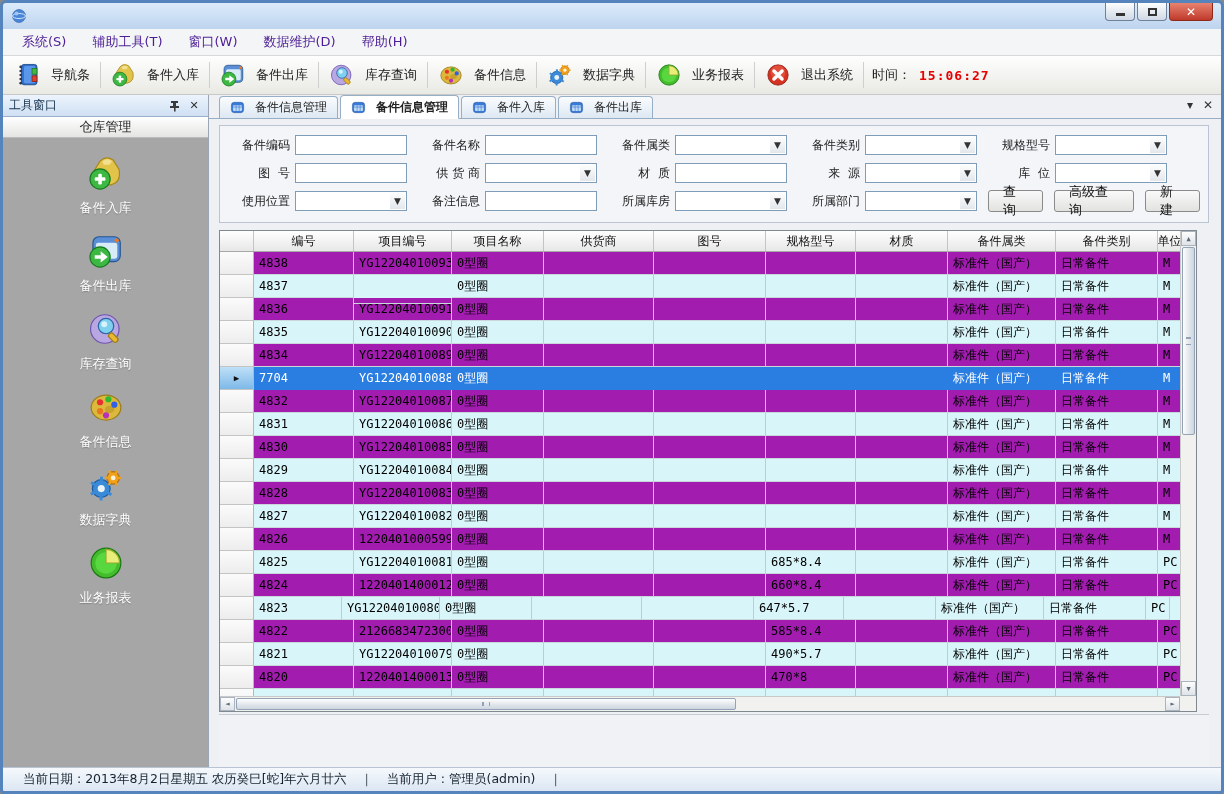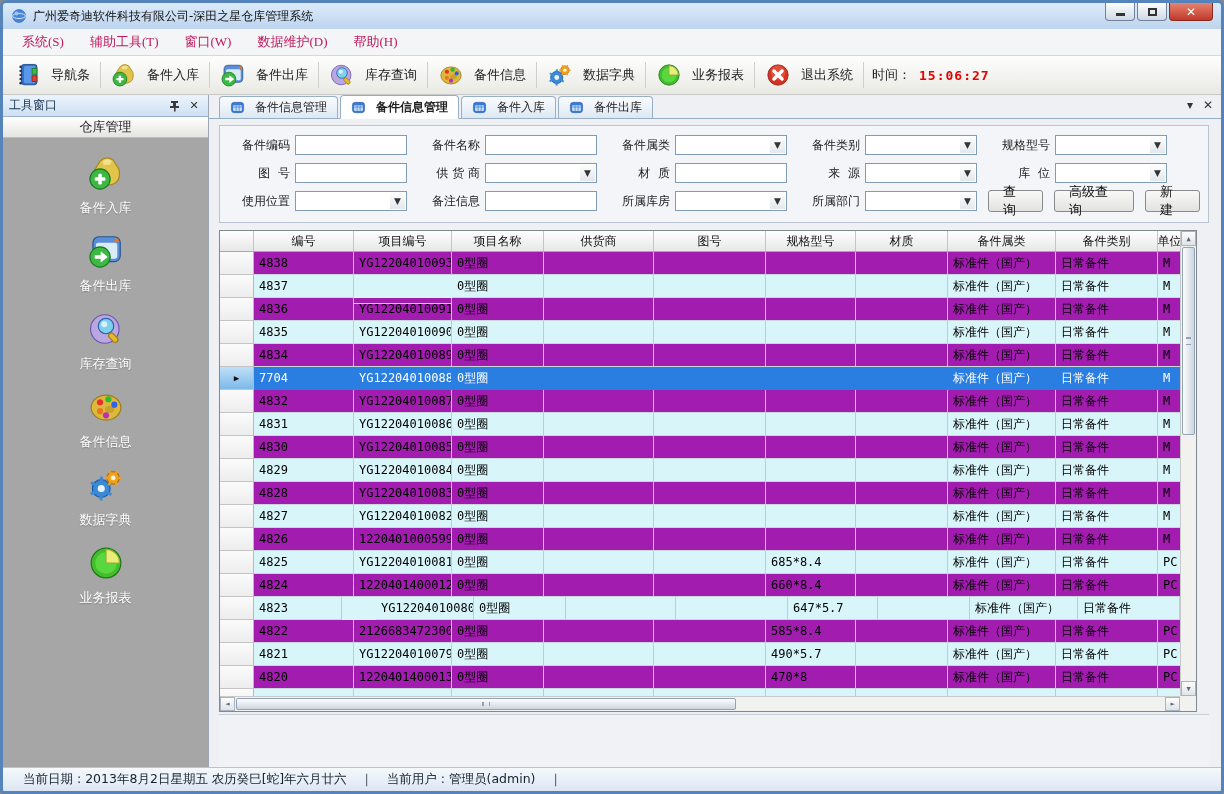--- a/index.html
+++ b/index.html
@@ -14,21 +14,21 @@
   .title-text{ font-size:12px; color:#111; }
   .win-controls{ position:absolute; top:0; right:8px; display:flex; }
   .win-btn{ width:30px; height:18px; border:1px solid #70819b; border-top:none; border-radius:0 0 4px 4px;
     background:linear-gradient(#fdfdfd,#cfd9e6); display:flex; align-items:center; justify-content:center; margin-left:2px; cursor:default;}
   .win-btn.close{ width:44px; background:linear-gradient(#e8836f,#c0392b); border-color:#8e2a1c; color:#fff;
     font-size:12px; font-weight:bold; }
   .glyph-min{ width:9px; height:3px; background:#333; margin-top:6px; }
   .glyph-max{ width:9px; height:8px; border:2px solid #333; }
   
   .menubar{ height:27px; background:#f4f5f7; border-bottom:1px solid #d8d8d8; display:flex; align-items:center; padding:0 6px; flex:0 0 auto;}
-  .menu-item{ font-size:13px; color:#be185d; padding:4px 13px; cursor:default;font-family:Liberation Serif, serif; }
+  .menu-item{ font-size:13px; color:#4c1d95; padding:4px 13px; cursor:default; }
   
   .toolbar{ height:39px; background:linear-gradient(#fefefe,#e9e9e4); border-bottom:1px solid #c8c8c8;
     display:flex; align-items:center; padding:0 4px; flex:0 0 auto; }
   .tb-item{ display:flex; align-items:center; padding:3px 8px; font-size:13px; color:#222; cursor:default; }
   .tb-item svg{ width:26px; height:26px; margin-right:5px; }
   .tb-sep{ width:1px; height:26px; background:#cfcfcf; margin:0 2px; }
   .tb-time{ display:flex; align-items:center; font-size:13px; margin-left:6px; }
   .tb-time .t-label{ color:#222; margin-right:8px; }
   .tb-time .t-value{ color:#e80000; font-weight:bold; font-family:"DejaVu Sans Mono", monospace; letter-spacing:1px;}
   
@@ -122,21 +122,20 @@
 <body>
 
 <div class="window">
 
   <div class="titlebar">
     <svg class="title-icon" viewBox="0 0 32 32">
       <circle cx="16" cy="16" r="13" fill="#4a86d8" stroke="#1a4a9a"></circle>
       <ellipse cx="16" cy="16" rx="13" ry="5" fill="none" stroke="#cfe2f8" stroke-width="2"></ellipse>
       <circle cx="11" cy="11" r="4" fill="#9ec4ef"></circle>
     </svg>
-    <span class="title-text">广州爱奇迪软件科技有限公司-深田之星仓库管理系统</span>
     <div class="win-controls">
       <div class="win-btn">
           <div class="glyph-min"></div>
         </div>
       <div class="win-btn">
           <div class="glyph-max"></div>
         </div>
       <div class="win-btn close">
           <span>✕</span>
         </div>
@@ -731,21 +730,21 @@
                   <div class="g-cell" style="width: 112px;"></div>
                   <div class="g-cell" style="width: 90px;">660*8.4</div>
                   <div class="g-cell" style="width: 92px;"></div>
                   <div class="g-cell" style="width: 108px;">标准件（国产）</div>
                   <div class="g-cell" style="width: 102px;">日常备件</div>
                   <div class="g-cell" style="width: 24px;">PC</div>
                 </div>
                 <div class="g-row alt">
                   <div class="g-marker" style="width: 34px;"></div>
                   <div class="g-cell" style="width: 88px;">4823</div>
-                  <div class="g-cell" style="width: 98px; margin-left: 34px;">YG12204010080</div>
+                  <div class="g-cell" style="width: 98px;">YG12204010080</div>
                   <div class="g-cell" style="width: 92px;">0型圈</div>
                   <div class="g-cell" style="width: 110px;"></div>
                   <div class="g-cell" style="width: 112px;"></div>
                   <div class="g-cell" style="width: 90px;">647*5.7</div>
                   <div class="g-cell" style="width: 92px;"></div>
                   <div class="g-cell" style="width: 108px;">标准件（国产）</div>
                   <div class="g-cell" style="width: 102px;">日常备件</div>
                   <div class="g-cell" style="width: 24px;">PC</div>
                 </div>
                 <div class="g-row">

